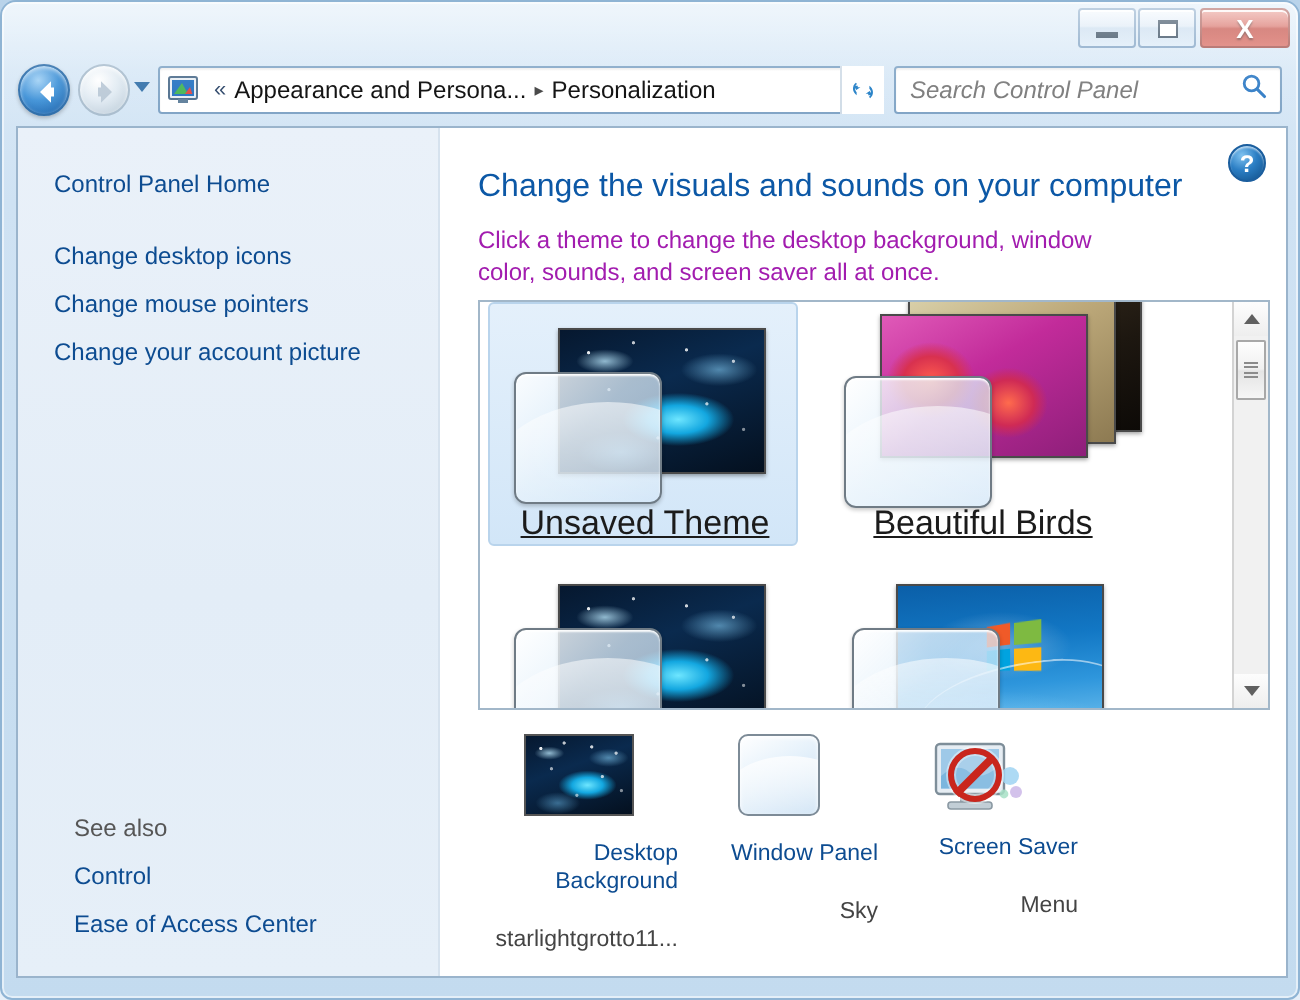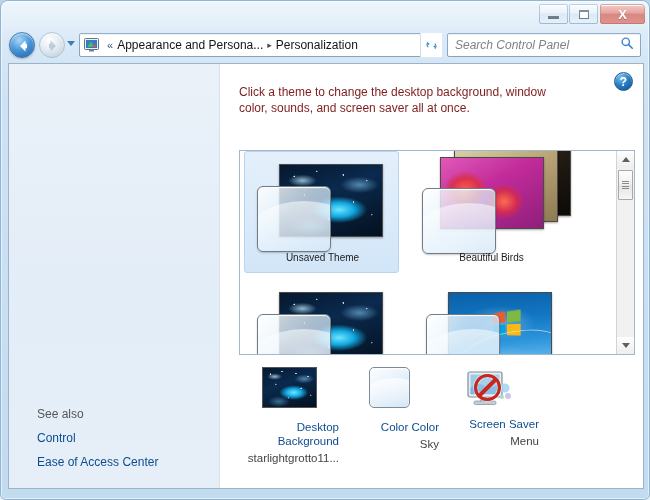--- a/index.html
+++ b/index.html
@@ -172,21 +172,21 @@
     color:#fff; font-size:12px; font-weight:bold;
     box-shadow: inset 0 1px 1px rgba(255,255,255,.6);
     cursor:pointer;
   }
   h1#pagetitle {
     font-size:16px; font-weight:normal; color:#0c58a6;
     padding:8px 0 0 19px; line-height:20px;
     font-family:"Liberation Sans", sans-serif;
   }
   #pagedesc {
-    font-size:12px; color:#7f1d1d; line-height:16px;
+    font-size:12px; color:#a21caf; line-height:16px;
     padding:8px 40px 0 19px; max-width:380px;
     font-family:"Liberation Sans", sans-serif;
   }
 
   
   #gallery {
     position:absolute; left:19px; top:86px;
     width:396px; height:205px;
     border:1px solid #a2b7c9;
     background:#fff;
@@ -219,23 +219,23 @@
     box-shadow: inset 0 1px 1px rgba(255,255,255,.95), 0 1px 2px rgba(0,0,0,.22);
     overflow:hidden;
   }
   .glasspane:after {
     content:""; position:absolute; left:-14px; top:14px;
     width:120px; height:80px; border-radius:50%;
     background:linear-gradient(180deg, rgba(255,255,255,.55), rgba(255,255,255,0));
   }
   .theme-label {
     position:absolute; left:0; top:100px; width:155px;
-    text-align:center; font-size:10px; color:#1b1b1b;
-    font-family:"Liberation Sans", sans-serif;
-    white-space:nowrap; overflow:hidden; text-overflow:ellipsis;
+    text-align:center; font-size:17px; color:#1b1b1b;
+    font-family:"Liberation Sans", sans-serif;
+    white-space:nowrap; overflow:hidden; text-overflow:ellipsis;text-decoration:underline;
   }
 
   
   .wp-grotto {
     width:100%; height:100%;
     background:
       radial-gradient(ellipse 38% 26% at 58% 63%, #6ee6ff 0%, #13a7e0 38%, rgba(8,60,110,0) 72%),
       radial-gradient(ellipse 20% 12% at 22% 22%, rgba(190,235,255,.75), rgba(10,40,80,0) 70%),
       radial-gradient(ellipse 26% 16% at 78% 28%, rgba(140,215,255,.55), rgba(10,40,80,0) 72%),
       radial-gradient(ellipse 30% 20% at 30% 86%, rgba(120,205,255,.45), rgba(5,25,55,0) 70%),
@@ -325,21 +325,21 @@
   .setting { width:100px; text-align:right; position:relative; }
   .setting-icon {
     width:58px; height:48px; margin:0 auto; position:relative;
   }
   .setting-link {
     display:block; margin-top:5px;
     font-size:11.5px; color:#0d4c91; line-height:14px; cursor:pointer;
     font-family:"Liberation Sans", sans-serif;
   }
   .setting-sub {
-    display:block; margin-top:3px;
+    display:block; margin-top:15px;
     font-size:11.5px; color:#444; line-height:14px;
     font-family:"Liberation Sans", sans-serif;
     white-space:nowrap; overflow:hidden; text-overflow:ellipsis;
   }
   .thumb-bg {
     width:55px; height:41px; margin:3px auto 0;
     border:1px solid #555; position:relative; overflow:hidden;
   }
   .wincolor-sq {
     width:41px;height:41px;margin:3px auto 0;
@@ -435,33 +435,41 @@
           <circle cx="6.6" cy="6.6" r="4.2" fill="none" stroke="#2a78c4" stroke-width="1.6"></circle>
           <line x1="9.8" y1="9.8" x2="14" y2="14" stroke="#2a78c4" stroke-width="1.8" stroke-linecap="round"></line>
         </svg>
       </span>
     </div>
   </div>
 
   <div id="client">
 
     <div id="sidebar">
+      <div class="sb-top">
+        <a class="sb-link">Control Panel Home</a>
+        <div class="sb-gap"></div>
+        <a class="sb-link">Change desktop icons</a>
+        <a class="sb-link">Change mouse pointers</a>
+        <a class="sb-link">Change your account picture</a>
+      </div>
       <div class="sb-bottom">
         <div class="sb-seealso">See also</div>
         <a class="sb-link">Control</a>
         <a class="sb-link">Ease of Access Center</a>
       </div>
     </div>
 
     <div id="content">
 
       <div id="helpbtn">
         <span>?</span>
       </div>
 
+      <h1 id="pagetitle">Change the visuals and sounds on your computer</h1>
       <div id="pagedesc">Click a theme to change the desktop background, window color, sounds, and screen saver all at once.</div>
 
       <div id="gallery">
         <div id="galleryinner">
 
           <div class="theme-row" style="top:0">
 
             <div class="theme-cell selected" style="left:4px">
               <div class="theme-stack">
                 <div class="tn tn-main">
@@ -548,21 +556,21 @@
               </div>
           </div>
           <a class="setting-link">Desktop Background</a>
           <span class="setting-sub">starlightgrotto11...</span>
         </div>
 
         <div class="setting">
           <div class="setting-icon">
             <div class="wincolor-sq"></div>
           </div>
-          <a class="setting-link">Color Color</a>
+          <a class="setting-link">Window Panel</a>
           <span class="setting-sub">Sky</span>
         </div>
 
 
         <div class="setting">
           <div class="setting-icon">
             <svg width="58" height="48" viewBox="0 0 58 48">
               <rect x="8" y="8" width="34" height="25" rx="2" fill="#e6edf3" stroke="#7e8e99" stroke-width="1.2"></rect>
               <rect x="10.5" y="10.5" width="29" height="20" fill="#9ec9e8"></rect>
               <path d="M10.5 24 q8 -7 14 -2 t15 -3 v11 h-29 z" fill="#7ab6de"></path>

